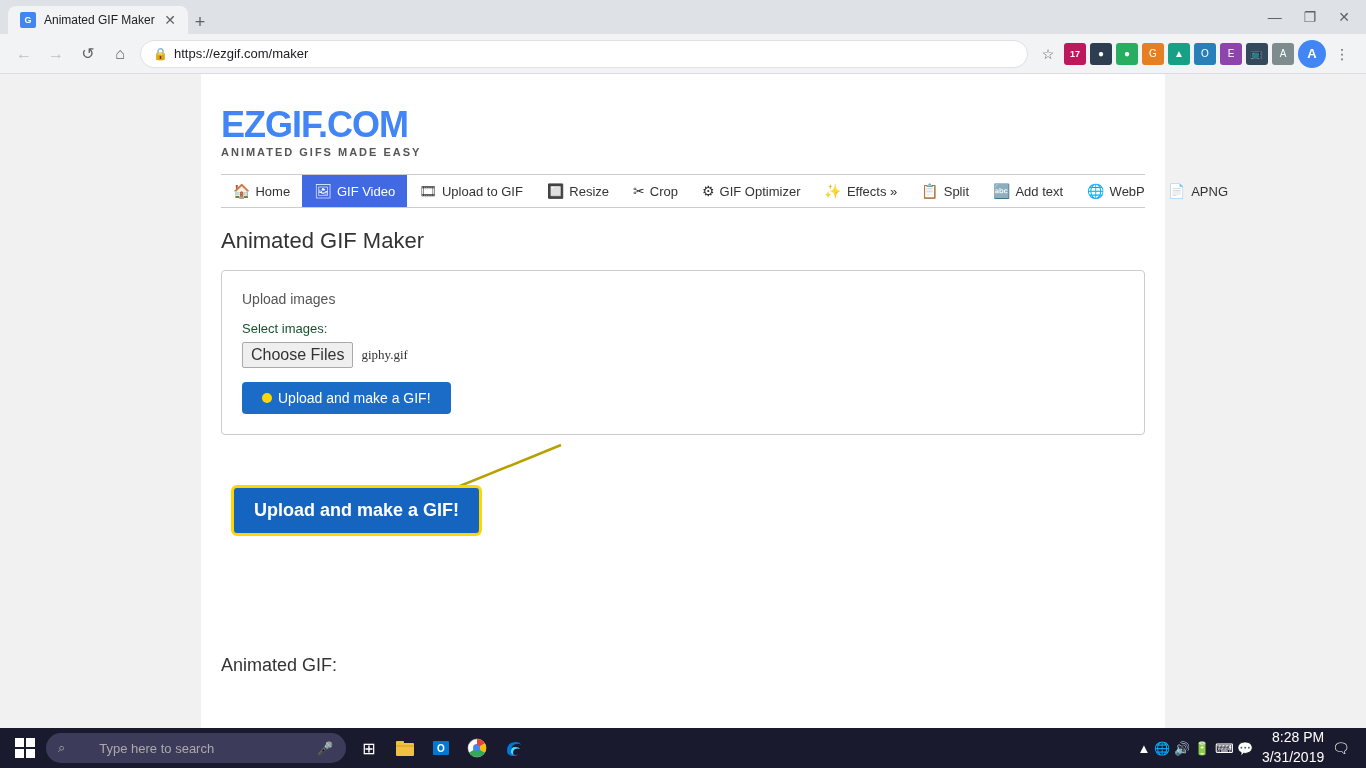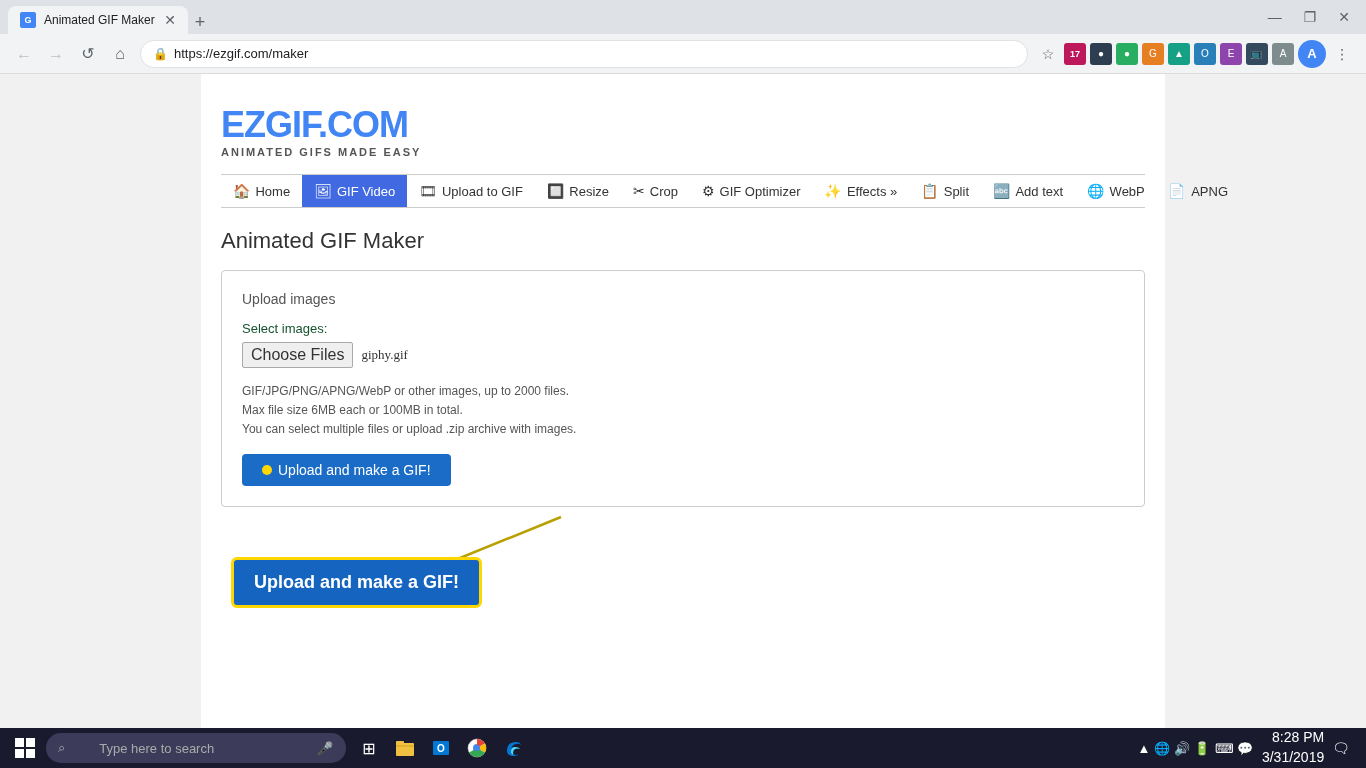--- a/index.html
+++ b/index.html
@@ -484,25 +484,20 @@
 
     <h1 class="page-title">Animated GIF Maker</h1>
 
     <div class="upload-box">
       <div class="upload-box-legend">Upload images</div>
       <div class="select-images-label">Select images:</div>
       <div class="file-input-row">
         <button class="choose-files-btn">Choose Files</button>
         <span class="filename-text">giphy.gif</span>
       </div>
-      <div class="file-info">
-        <div>GIF/JPG/PNG/APNG/WebP or other images, up to 2000 files.</div>
-        <div>Max file size 6MB each or 100MB in total.</div>
-        <div>You can select multiple files or upload .zip archive with images.</div>
-      </div>
       <button class="upload-btn">
         <span class="upload-btn-dot"></span>
         <span>Upload and make a GIF!</span>
       </button>
     </div>
 
     <div style="position: relative; height: 110px;">
 
       <svg width="300" height="100" style="position:absolute; left:120px; top:-20px;">
         <line x1="220" y1="10" x2="60" y2="75" stroke="#b8a000" stroke-width="2.5"></line>

